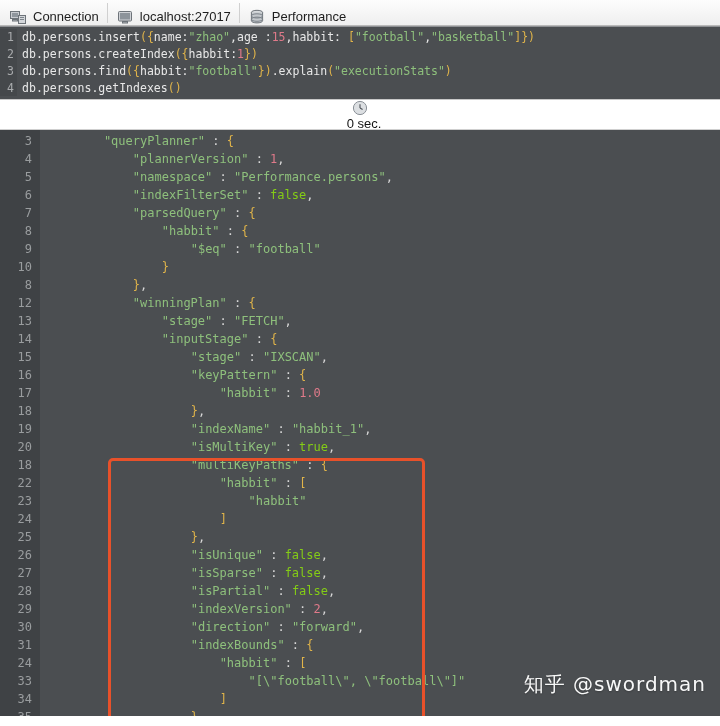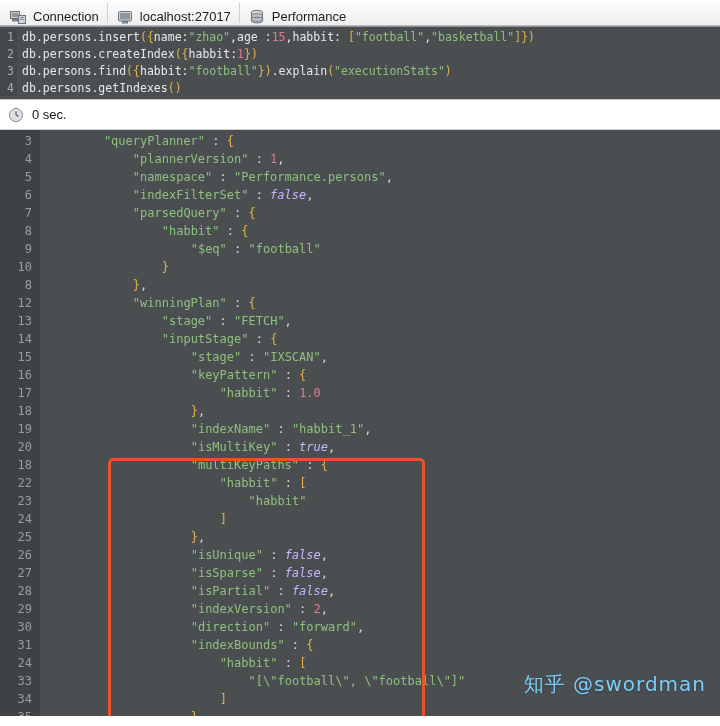--- a/index.html
+++ b/index.html
@@ -63,20 +63,21 @@
   .ed-gutter div { color: #a9abad; }
   .ed-code div { color: #e8e8e8; }
 
   
   .statusbar {
     height: 30px;
     background: #ffffff;
     border-bottom: 1px solid #cfcfcf;
     display: flex; align-items: center;
     padding-left: 8px;
+    flex-direction: column;
   }
   .statusbar .clock { width: 16px; height: 16px; margin-right: 8px; flex: 0 0 16px; }
   .statusbar .txt { font-size: 13px; color: #141414; }
 
   
   .results {
     position: relative;
     background: #4b4e51;
     height: 586px;
     display: flex;
@@ -100,21 +101,21 @@
     font-family: "DejaVu Sans Mono", "Liberation Mono", monospace;
     font-size: 12px;
     line-height: 18px;
     height: 18px;
     white-space: pre;
   }
   .rs-gutter div { color: #9a9d9f; }
   .rs-code div { color: #cfd2d4; }   
   .s   { color: #8ec07c; }   
   .n   { color: #e07a8a; }   
-  .b   { color: #c4b5fd; font-style: italic; }   
+  .b   { color: #84cc16; }   
   .p   { color: #e0b44a; }   
   .c   { color: #d8d8d8; }   
 
   
   .e-id  { color: #e8e8e8; }
   .e-par { color: #e0b44a; }
   .e-str { color: #8ec07c; }
   .e-num { color: #e07a8a; }
 
   
@@ -126,21 +127,21 @@
     border-radius: 5px;
     pointer-events: none;
     z-index: 5;
   }
 
   
   .watermark {
     position: absolute;
     right: 14px; bottom: 18px;
     font-size: 20px;
-    color: #7dd3fc;
+    color: #ffffff;
     opacity: 0.96;
     letter-spacing: 1px;
     z-index: 6;
     text-shadow: 0 1px 2px rgba(0,0,0,.25);
     font-family: "DejaVu Sans", sans-serif;
     margin-left: 16px;
   }
 </style>
 </head>
 <body>

